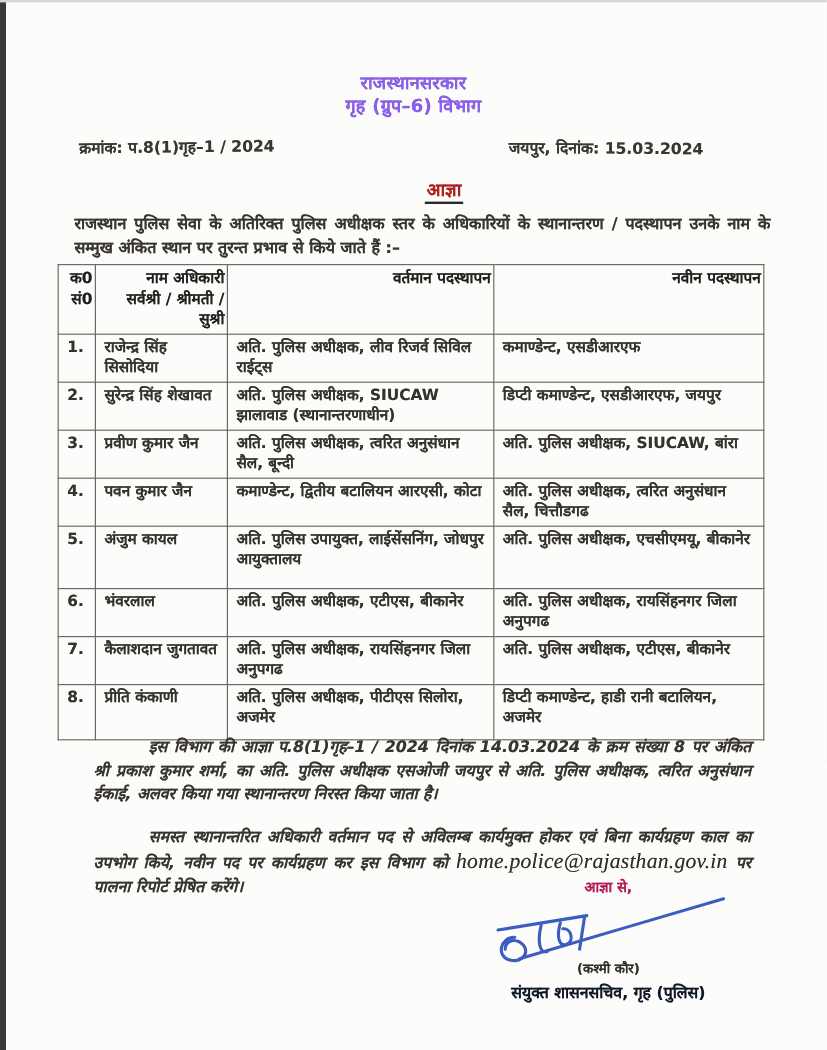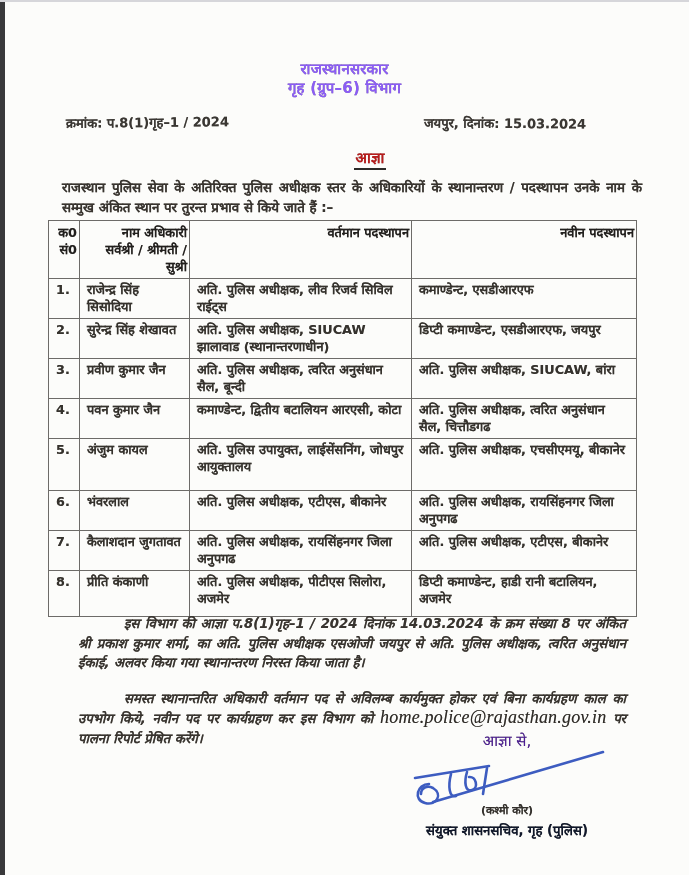--- a/index.html
+++ b/index.html
@@ -42,21 +42,21 @@
   tr.r5{height:52px;} tr.r6{height:38px;} tr.r7{height:36px;} tr.r8{height:46px;}
 
   .bodytext{position:absolute;top:598px;left:62px;width:580px;font-size:13.2px;
     line-height:19.5px;font-weight:600;text-align:justify;color:#38342f;}
   .bodytext p{margin:16px;text-indent:46px;font-style:italic;}
   .bodytext p + p{margin-top:1px;}
   .email{font-family:"Liberation Serif","DejaVu Serif",serif;font-size:18px;
     font-weight:500;letter-spacing:.2px;color:#2f2c28;}
 
   .sigblock{position:absolute;top:730px;left:382px;width:250px;text-align:center;}
-  .by-order{font-size:15px;font-weight:400;color:#4c1d95;}
+  .by-order{font-size:12px;font-weight:700;color:#be185d;}
   .scribble{display:block;margin:-6px auto 0 auto;}
   .sig-name{font-size:11px;font-weight:600;color:#33302c;margin-top:-4px;}
   .sig-desig{font-size:13.2px;font-weight:600;color:#0f172a;margin-top:4px;white-space:nowrap;}
 </style>
 </head>
 <body>
 
 <div class="page">
   <div class="edge-left"></div>
   <div class="edge-top"></div>

